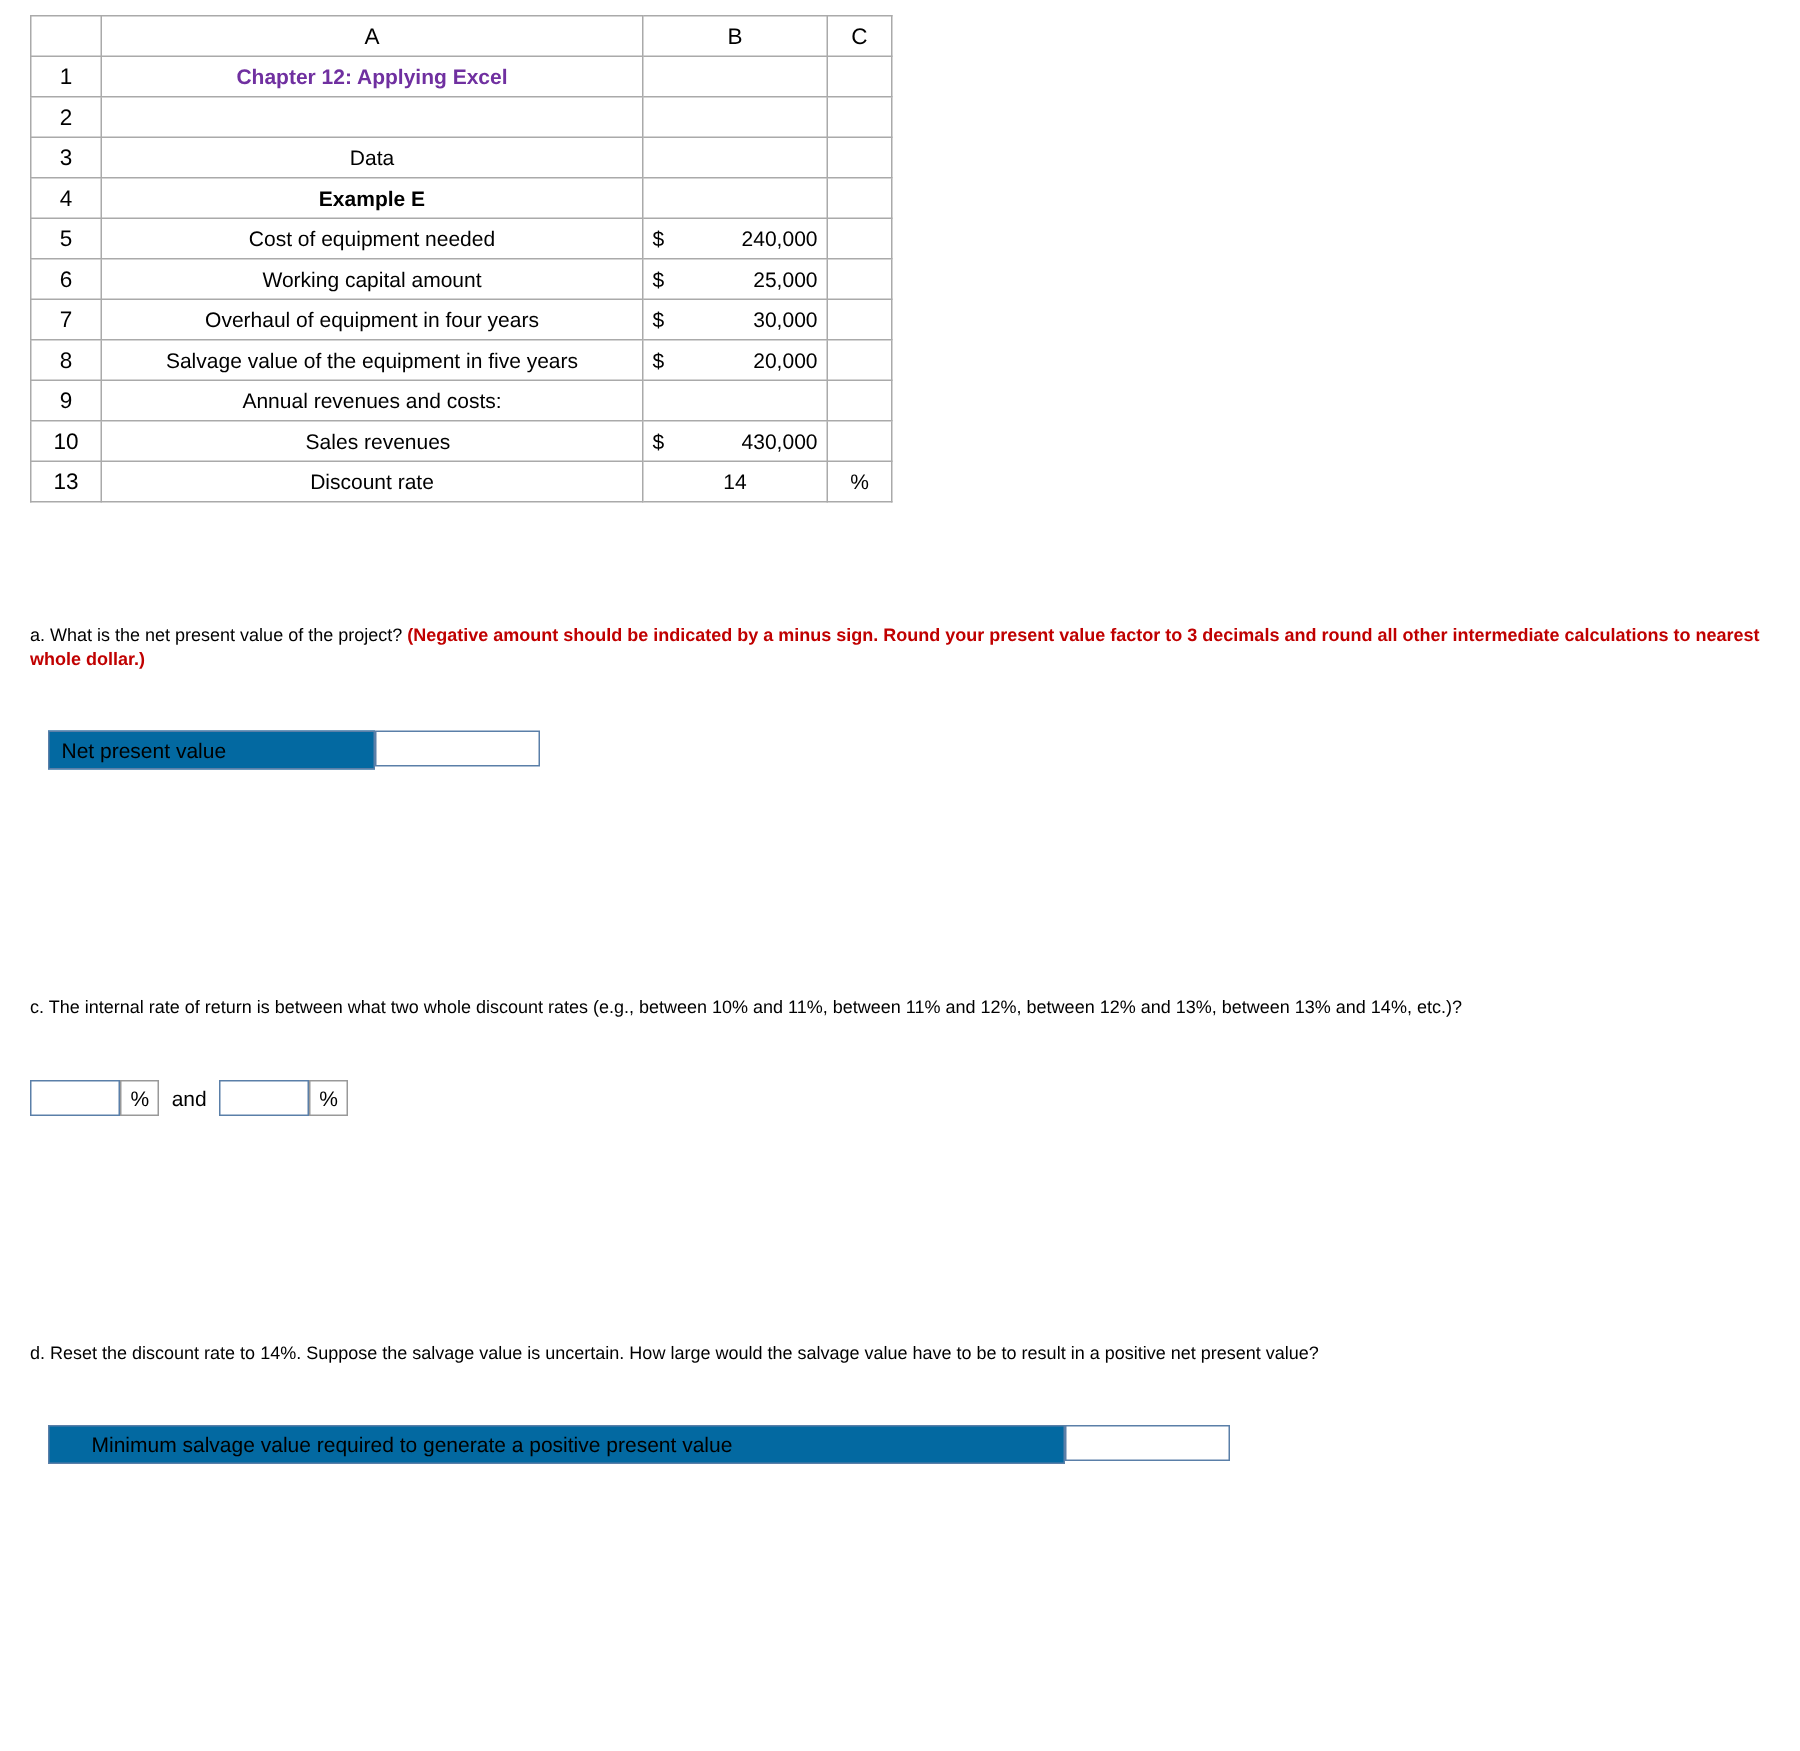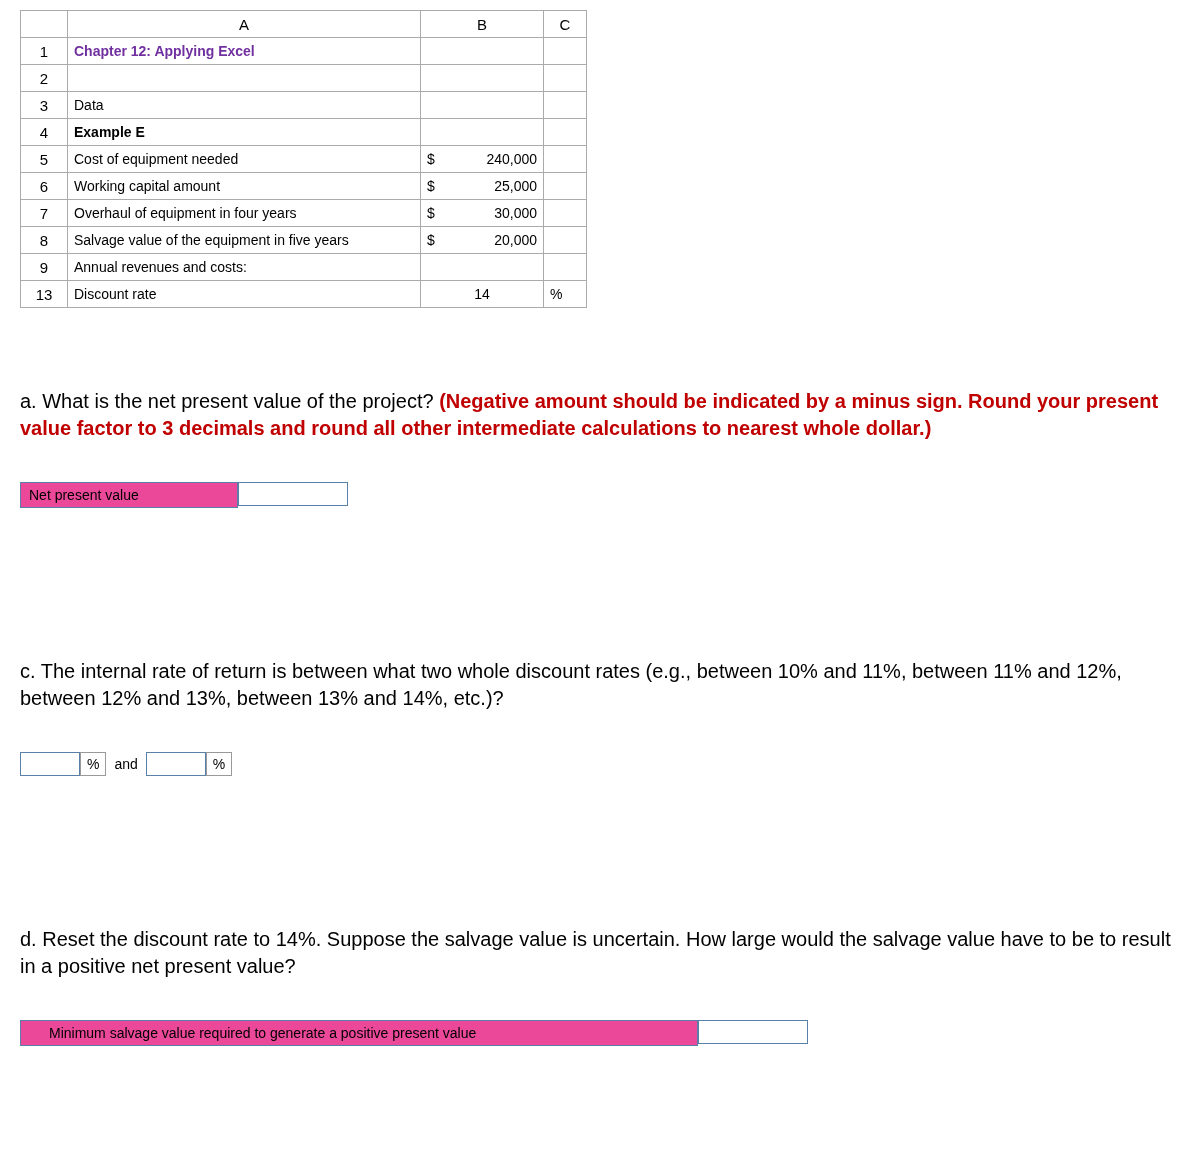--- a/index.html
+++ b/index.html
@@ -12,20 +12,21 @@
   }
   .spreadsheet {
     border-collapse: collapse;
     margin-bottom: 80px;
   }
   .spreadsheet td, .spreadsheet th {
     border: 1px solid #aaa;
     padding: 3px 6px;
     height: 20px;
     vertical-align: middle;
+    text-align: center;
   }
   .spreadsheet .rowhead {
     width: 34px;
     text-align: center;
     background: #fff;
     font-size: 15px;
   }
   .spreadsheet .colhead {
     text-align: center;
     background: #fff;
@@ -33,35 +34,36 @@
   }
   .col-a { width: 340px; text-align: left; }
   .col-b { width: 110px; text-align: right; }
   .col-c { width: 30px; text-align: left; padding-left:4px;}
   .currency-cell { position: relative; }
   .currency-sym { float:left; }
   .currency-val { float:right; }
   .chapter-title { color: #7030a0; font-weight: bold; }
   .bold { font-weight: bold; margin-top: 15px; }
   .indent1 { padding-left: 14px !important; }
-  .question-block { margin: 30px 0 20px 0; font-size: 20px; line-height:1.35;}
+  .question-block { margin: 30px 0 20px 0; font-size: 12px; line-height:1.35;}
   .red-text { color: #c00000; font-weight: bold; }
   .answer-row {
     display: inline-flex;
     align-items: stretch;
     margin-top: 20px;
     font-size: 14px;
   }
   .blue-label {
-    background: #ec4899;
+    background: #0369a1;
     border: 1px solid #5a7fa8;
     padding: 4px 8px;
     color: #000;
     display: flex;
     align-items: center;
+    margin-left: 12px;
   }
   .answer-input {
     border: 1px solid #5a7fa8;
     background: #fff;
     width: 110px;
     height: 24px;
     box-sizing: border-box;
   }
   .small-input {
     border: 1px solid #5a7fa8;
@@ -159,20 +161,29 @@
         </td>
     <td class="col-c"></td>
   </tr>
   <tr>
     <td class="rowhead">9</td>
     <td class="col-a">Annual revenues and costs:</td>
     <td class="col-b"></td>
     <td class="col-c"></td>
   </tr>
   <tr>
+    <td class="rowhead">10</td>
+    <td class="col-a indent1">Sales revenues</td>
+    <td class="col-b currency-cell">
+          <span class="currency-sym">$</span>
+          <span class="currency-val">430,000</span>
+        </td>
+    <td class="col-c"></td>
+  </tr>
+  <tr>
     <td class="rowhead">13</td>
     <td class="col-a">Discount rate</td>
     <td class="col-b" style="text-align:center;">14</td>
     <td class="col-c">%</td>
   </tr>
 </tbody>
   </table>
 
 <div class="question-block">
   <span>a. What is the net present value of the project? </span><span class="red-text">(Negative amount should be indicated by a minus sign. Round your present value factor to 3 decimals and round all other intermediate calculations to nearest whole dollar.)</span>

